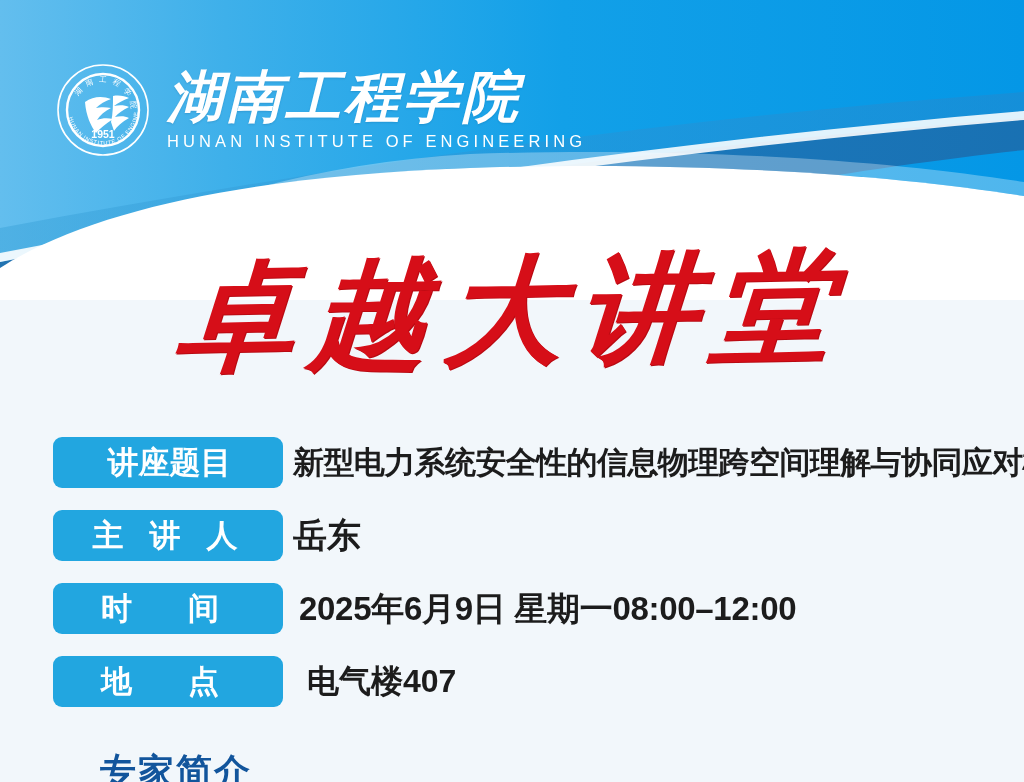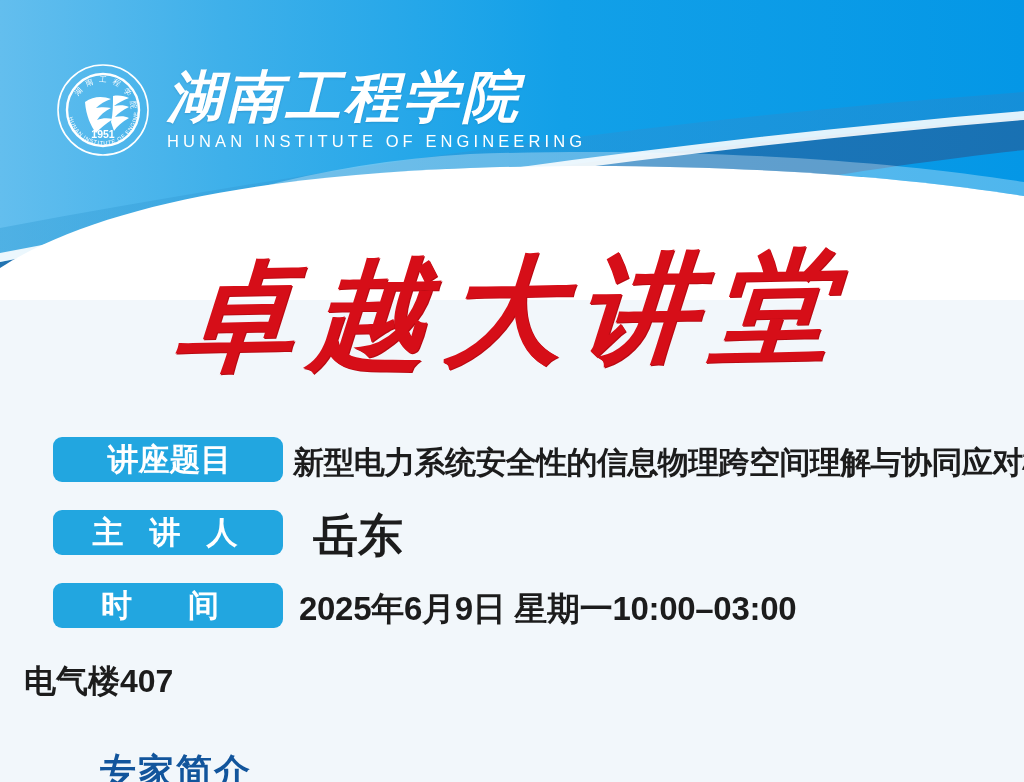--- a/index.html
+++ b/index.html
@@ -111,21 +111,21 @@
   }
   .info-row {
     position: relative;
     height: 73px;
     display: flex;
     align-items: flex-start;
   }
   .chip {
     flex: 0 0 230px;
     width: 230px;
-    height: 45px;
+    height: 51px;
     margin-left: 53px;
     border-radius: 9px;
     background: #22A6E0;
     color: #ffffff;
     font-size: 31px;
     font-weight: 700;
     display: flex;
     align-items: center;
     justify-content: center;
     box-sizing: border-box;
@@ -141,22 +141,22 @@
     font-family: "Liberation Sans", "DejaVu Sans", sans-serif;
     white-space: nowrap;
   }
   .val-title {
     margin-left: 10px;
     font-size: 31px;
     line-height: 51px;
     letter-spacing: -0.6px;
   }
   .val-speaker {
-    margin-left: 30px;
-    font-size: 45px;
+    margin-left: 10px;
+    font-size: 34px;
     line-height: 51px;
   }
   .val-time {
     margin-left: 16px;
     font-size: 33px;
     line-height: 51px;
     letter-spacing: -0.3px;
   }
   .val-place {
     margin-left: 24px;
@@ -277,23 +277,24 @@
       <div class="rowval val-title">新型电力系统安全性的信息物理跨空间理解与协同应对机制</div>
     </div>
 
     <div class="info-row">
       <div class="chip sp3">主讲人</div>
       <div class="rowval val-speaker">岳东</div>
     </div>
 
     <div class="info-row">
       <div class="chip sp4">时间</div>
-      <div class="rowval val-time">2025年6月9日 星期一10:00–03:00</div>
+      <div class="rowval val-time">2025年6月9日 星期一08:00–12:00</div>
     </div>
 
     <div class="info-row">
+      <div class="chip sp4">地点</div>
       <div class="rowval val-place">电气楼407</div>
     </div>
   </div>
 
   <div class="section-heading">专家简介</div>
 
 </div>
 
 </body></html>

